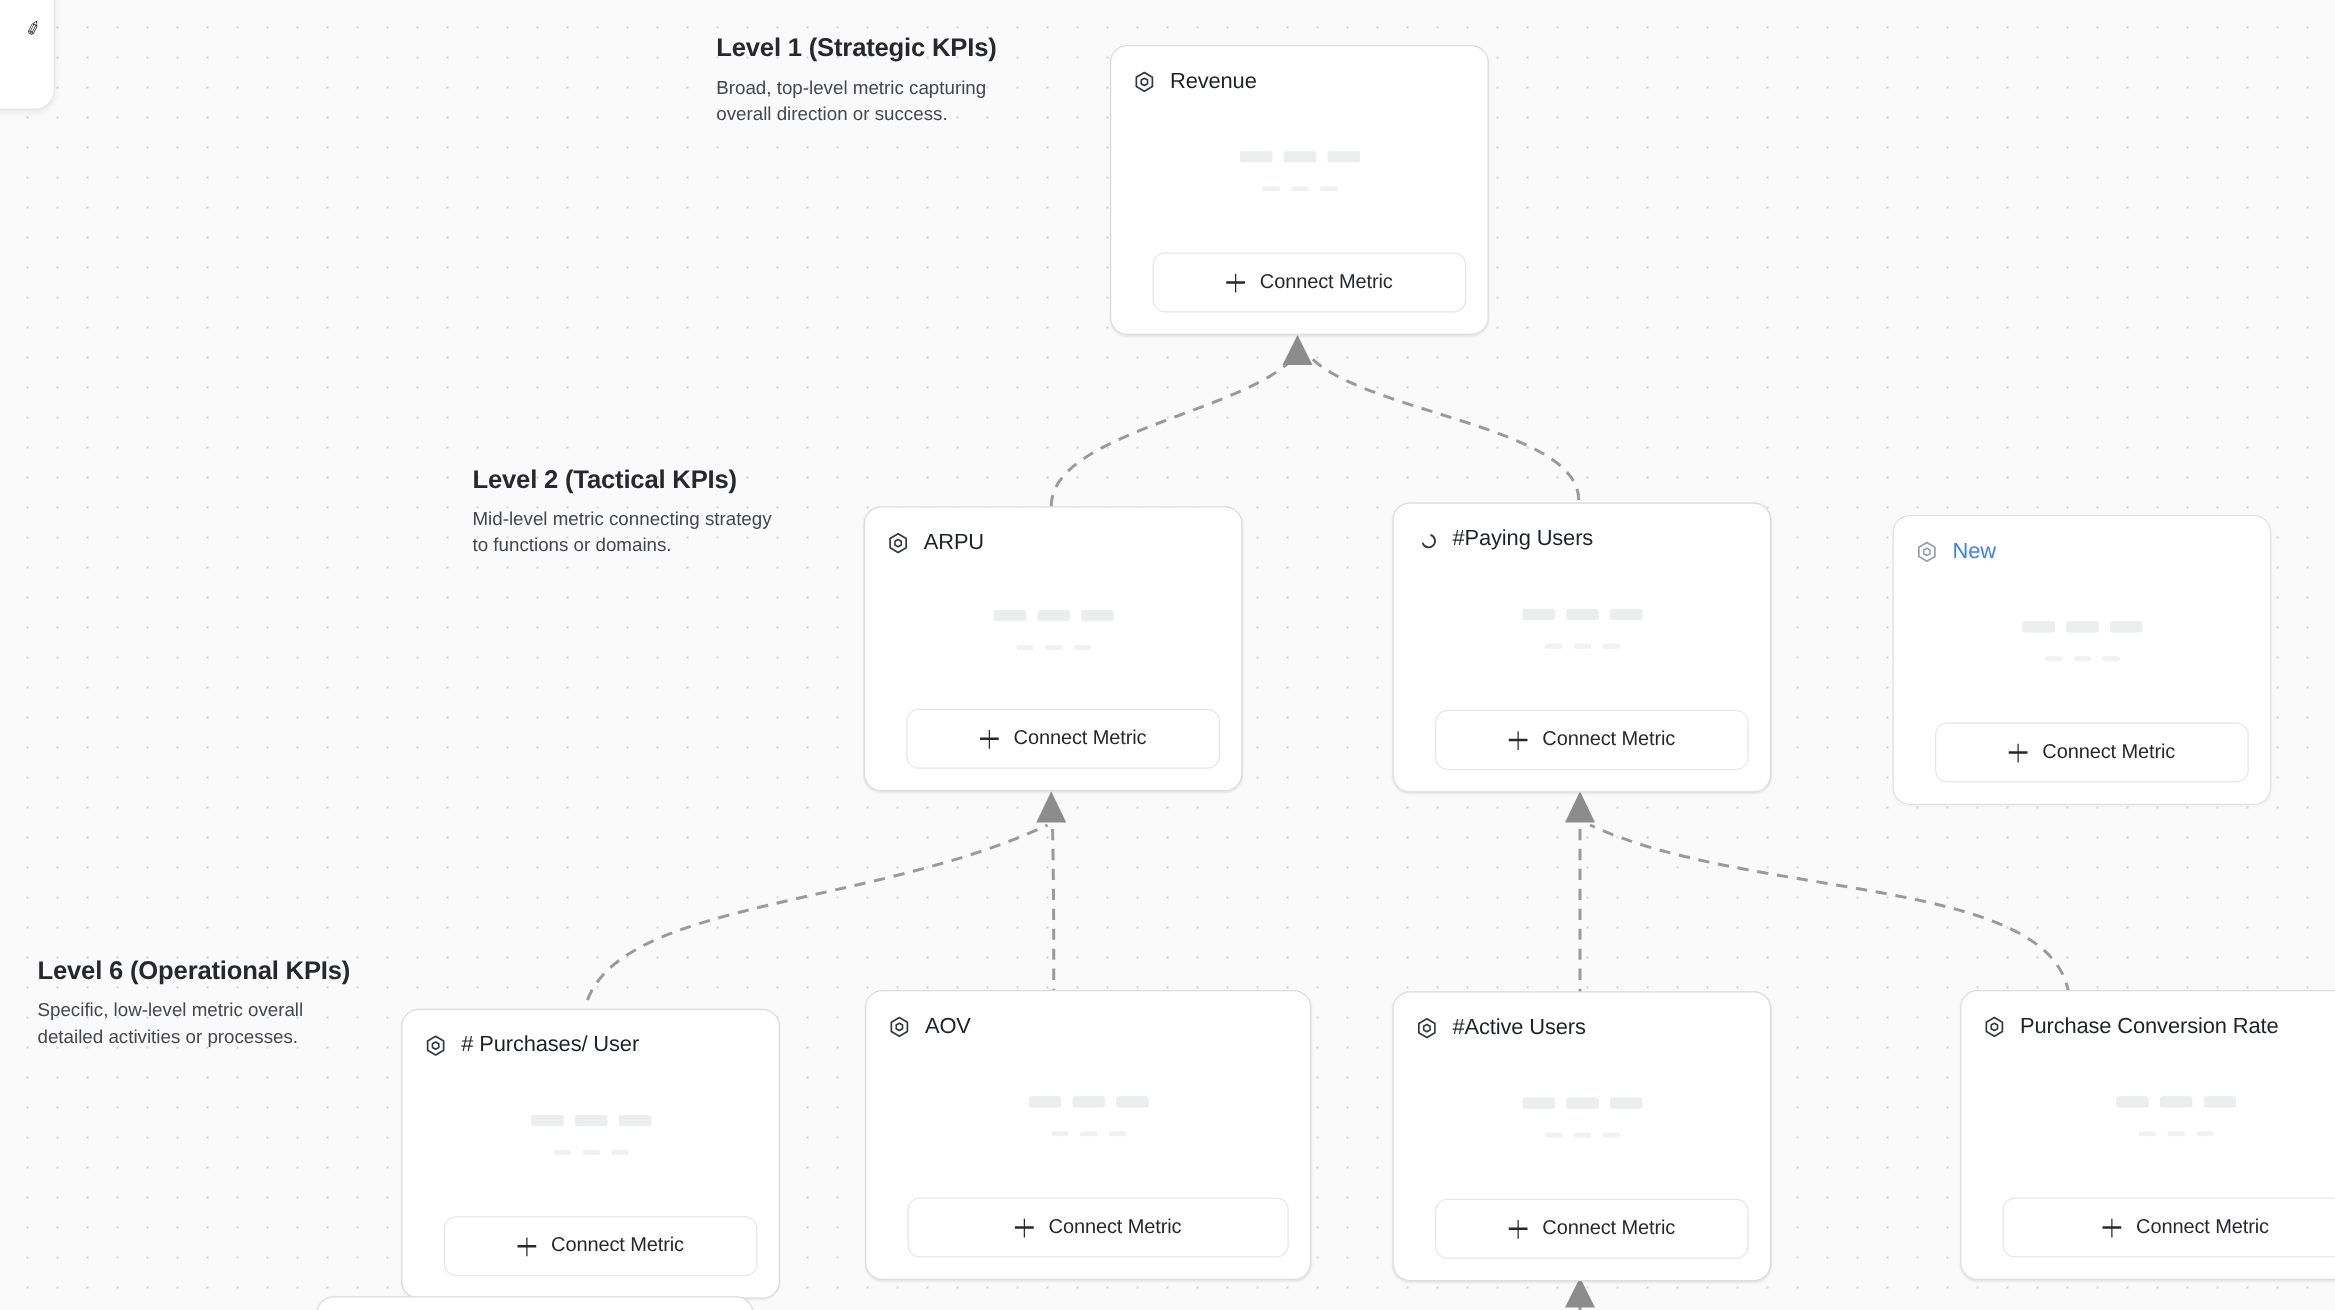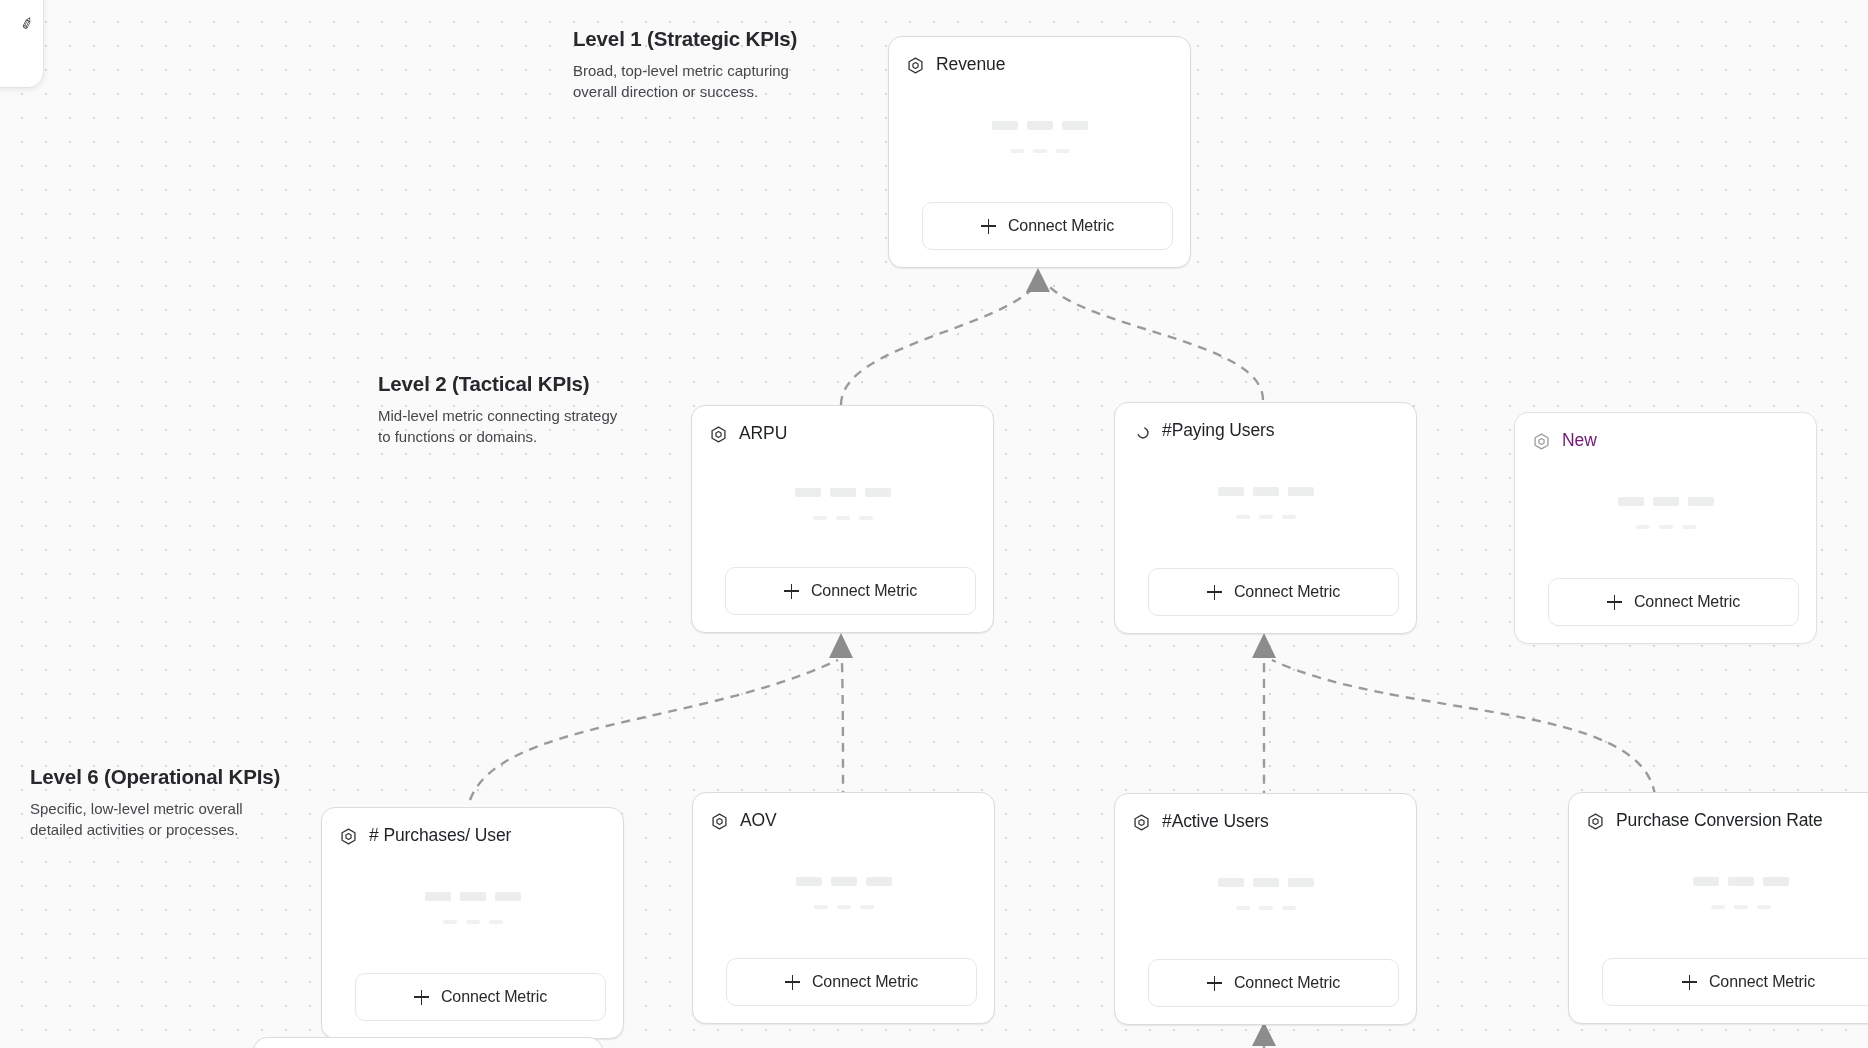--- a/index.html
+++ b/index.html
@@ -94,21 +94,21 @@
     display: block;
   }
   .card-title {
     font-size: 17.5px;
     font-weight: 400;
     color: #1f2225;
     letter-spacing: -0.1px;
     white-space: nowrap;
     line-height: 1;
   }
-  .card-title.muted-title { color: #701a75; }
+  .card-title.muted-title { color: #3b82f6; }
 
   
   .card-body {
     flex: 1 1 auto;
     display: flex;
     flex-direction: column;
     align-items: center;
     justify-content: center;
     gap: 19px;
     padding-bottom: 6px;
@@ -353,21 +353,21 @@
         <span class="skel-bar"></span>
         <span class="skel-bar"></span>
       </div>
     </div>
     <div class="connect-btn">
       <span class="plus-icon"></span>
       <span class="connect-label">Connect Metric</span>
     </div>
   </div>
 
-  <div class="metric-card" style="left:692px; top:792px; width:303px; height:232px;">
+  <div class="metric-card" style="left:692px; top:792px; width:357px; height:232px;">
     <div class="card-head">
       <svg class="card-icon" viewBox="0 0 24 24">
         <path d="M12 2.6 20.1 7.3 20.1 16.7 12 21.4 3.9 16.7 3.9 7.3 Z" fill="none" stroke="#35383c" stroke-width="1.7" stroke-linejoin="round"></path>
         <path d="M12 8.3 15.2 10.15 15.2 13.85 12 15.7 8.8 13.85 8.8 10.15 Z" fill="none" stroke="#35383c" stroke-width="1.6" stroke-linejoin="round"></path>
       </svg>
       <span class="card-title">AOV</span>
     </div>
     <div class="card-body">
       <div class="skel-row primary">
         <span class="skel-bar"></span>

